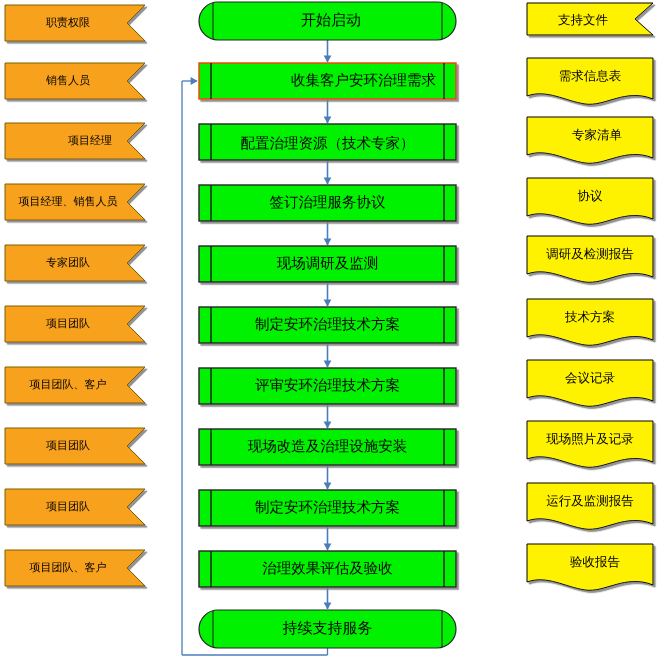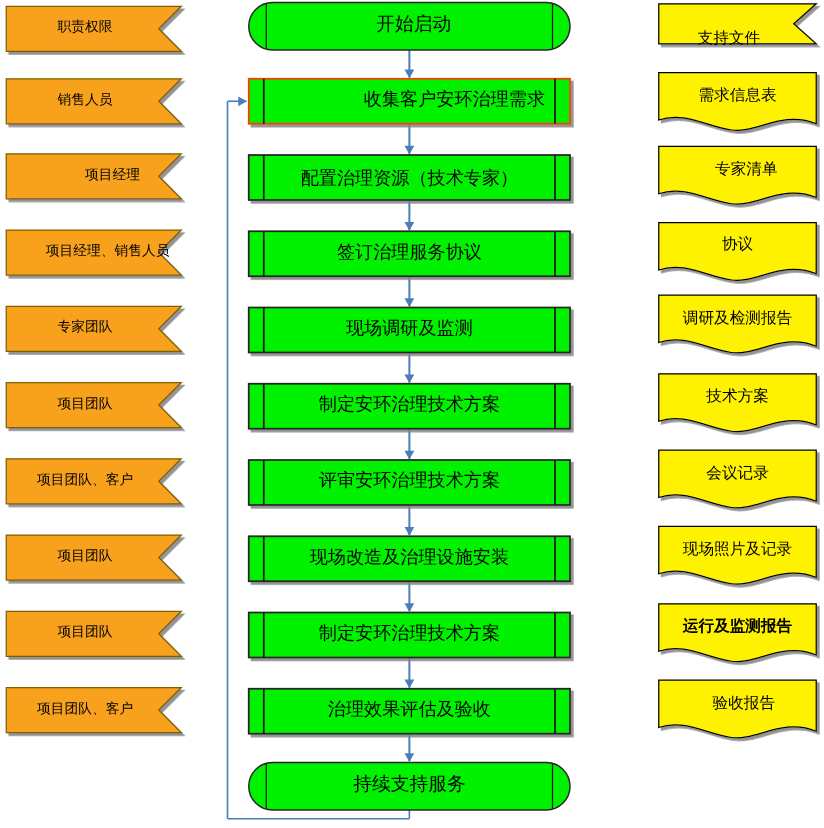--- a/index.html
+++ b/index.html
@@ -120,42 +120,42 @@
         <path d="M527 421 L653 421 L653 462 C625.28 451 605.12 470 584.96 467 C564.8 464 547.16 452 527 459 Z" fill="#FFF200" stroke="#000000" stroke-width="1" filter="url(#shadowSoft)"></path>
         <path d="M527 483 L653 483 L653 524 C625.28 513 605.12 532 584.96 529 C564.8 526 547.16 514 527 521 Z" fill="#FFF200" stroke="#000000" stroke-width="1" filter="url(#shadowSoft)"></path>
         <path d="M527 544 L653 544 L653 585 C625.28 574 605.12 593 584.96 590 C564.8 587 547.16 575 527 582 Z" fill="#FFF200" stroke="#000000" stroke-width="1" filter="url(#shadowSoft)"></path>
       </g>
   </svg>
 
   <div id="overlay-labels">
       <div class="lbl lbl-role" style="left: 5px; top: 5px; width: 126px; height: 36px;">职责权限</div>
       <div class="lbl lbl-role" style="left: 5px; top: 63px; width: 126px; height: 36px;">销售人员</div>
       <div class="lbl lbl-role" style="left: 5px; top: 123px; width: 126px; height: 36px; padding-left: 22px;">项目经理</div>
-      <div class="lbl lbl-role" style="left: 5px; top: 184px; width: 126px; height: 36px; padding-left: 18px;">项目经理、销售人员</div>
+      <div class="lbl lbl-role" style="left: 5px; top: 184px; width: 126px; height: 36px;">项目经理、销售人员</div>
       <div class="lbl lbl-role" style="left: 5px; top: 245px; width: 126px; height: 36px;">专家团队</div>
       <div class="lbl lbl-role" style="left: 5px; top: 306px; width: 126px; height: 36px;">项目团队</div>
       <div class="lbl lbl-role" style="left: 5px; top: 367px; width: 126px; height: 36px;">项目团队、客户</div>
       <div class="lbl lbl-role" style="left: 5px; top: 428px; width: 126px; height: 36px;">项目团队</div>
       <div class="lbl lbl-role" style="left: 5px; top: 489px; width: 126px; height: 36px;">项目团队</div>
       <div class="lbl lbl-role" style="left: 5px; top: 550px; width: 126px; height: 36px;">项目团队、客户</div>
       <div class="lbl lbl-term" style="left: 199px; top: 2px; width: 264px; height: 38px; text-align: right;">开始启动</div>
       <div class="lbl lbl-proc" style="left: 211px; top: 63px; width: 233px; height: 36px; padding-left: 36px;">收集客户安环治理需求</div>
       <div class="lbl lbl-proc" style="left: 211px; top: 124px; width: 233px; height: 40px; border-radius: 14px;">配置治理资源（技术专家）</div>
       <div class="lbl lbl-proc" style="left: 211px; top: 185px; width: 233px; height: 36px;">签订治理服务协议</div>
       <div class="lbl lbl-proc" style="left: 211px; top: 246px; width: 233px; height: 36px;">现场调研及监测</div>
       <div class="lbl lbl-proc" style="left: 211px; top: 307px; width: 233px; height: 36px;">制定安环治理技术方案</div>
       <div class="lbl lbl-proc" style="left: 211px; top: 368px; width: 233px; height: 36px;">评审安环治理技术方案</div>
       <div class="lbl lbl-proc" style="left: 211px; top: 429px; width: 233px; height: 36px;">现场改造及治理设施安装</div>
       <div class="lbl lbl-proc" style="left: 211px; top: 490px; width: 233px; height: 36px;">制定安环治理技术方案</div>
       <div class="lbl lbl-proc" style="left: 211px; top: 551px; width: 233px; height: 36px;">治理效果评估及验收</div>
       <div class="lbl lbl-term" style="left: 199px; top: 610px; width: 257px; height: 38px;">持续支持服务</div>
-      <div class="lbl lbl-doc" style="left: 527px; top: 15px; width: 112px; height: 32px;">支持文件</div>
+      <div class="lbl lbl-doc" style="left: 527px; top: 5px; width: 112px; height: 32px;">支持文件</div>
       <div class="lbl lbl-doc" style="left: 527px; top: 58px; width: 126px; height: 38px;">需求信息表</div>
       <div class="lbl lbl-doc" style="left: 524px; top: 117px; width: 146px; height: 38px;">专家清单</div>
-      <div class="lbl lbl-doc" style="left: 527px; top: 178px; width: 126px; height: 38px; font-family: Liberation Mono, monospace;">协议</div>
+      <div class="lbl lbl-doc" style="left: 527px; top: 178px; width: 126px; height: 38px;">协议</div>
       <div class="lbl lbl-doc" style="left: 527px; top: 236px; width: 126px; height: 38px;">调研及检测报告</div>
       <div class="lbl lbl-doc" style="left: 527px; top: 299px; width: 126px; height: 38px;">技术方案</div>
       <div class="lbl lbl-doc" style="left: 527px; top: 360px; width: 126px; height: 38px;">会议记录</div>
       <div class="lbl lbl-doc" style="left: 527px; top: 421px; width: 126px; height: 38px;">现场照片及记录</div>
-      <div class="lbl lbl-doc" style="left: 527px; top: 483px; width: 126px; height: 38px; font-weight: bold;">运行及监测报告</div>
+      <div class="lbl lbl-doc" style="left: 527px; top: 483px; width: 126px; height: 38px;">运行及监测报告</div>
       <div class="lbl lbl-doc" style="left: 527px; top: 544px; width: 136px; height: 38px;">验收报告</div>
     </div>
 </div>
 
 </body></html>

